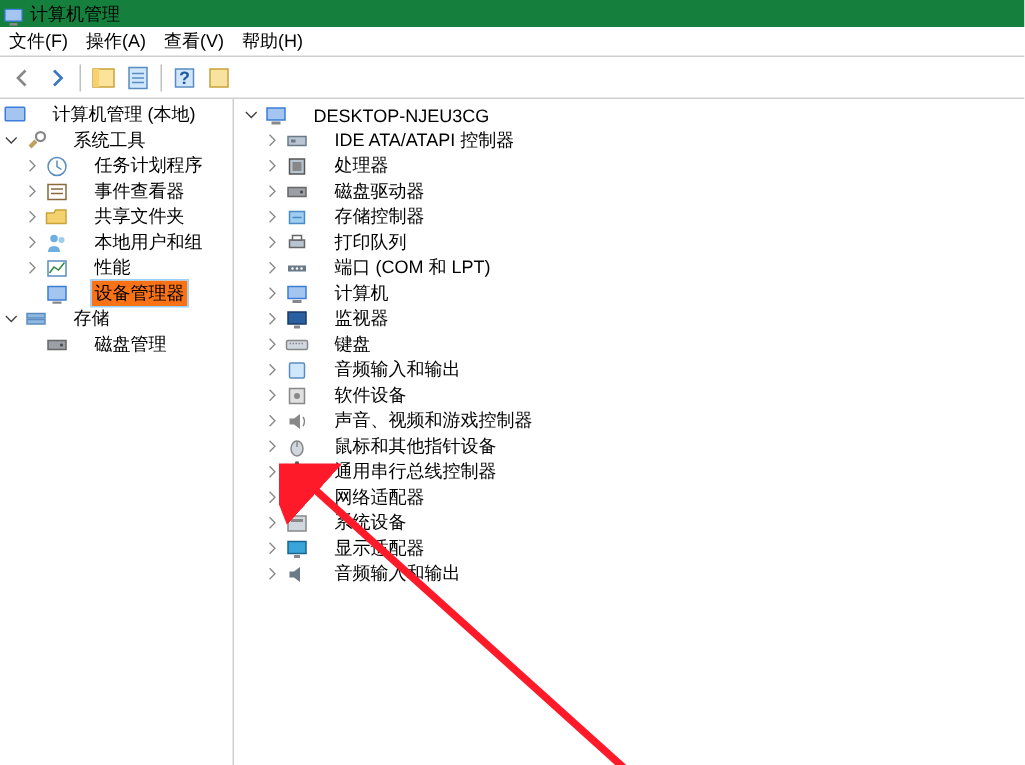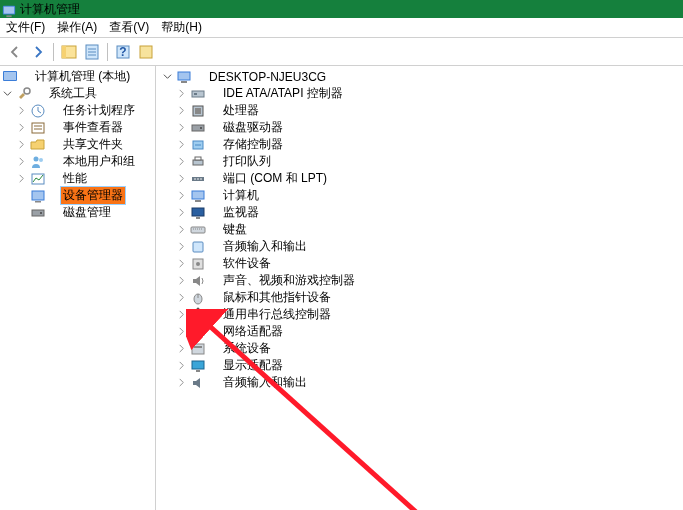--- a/index.html
+++ b/index.html
@@ -189,20 +189,34 @@
       <li class="tree-row indent1 selected">
         <span class="expander"></span>
         <span class="row-icon">
             <svg viewBox="0 0 16 16">
               <rect x="2" y="3" width="12" height="9" fill="#a4c5ef" stroke="#3b7dd8"></rect>
               <rect x="5" y="13" width="6" height="1.5" fill="#888"></rect>
             </svg>
           </span>
         <span class="row-lbl">设备管理器</span>
       </li>
+      <li class="tree-row indent0">
+        <span class="expander">
+            <svg viewBox="0 0 10 10">
+              <path d="M1 3 L5 7 L9 3" stroke="#404040" fill="none"></path>
+            </svg>
+          </span>
+        <span class="row-icon">
+            <svg viewBox="0 0 16 16">
+              <rect x="2" y="4" width="12" height="3" fill="#8eb8e0" stroke="#5a8cc0"></rect>
+              <rect x="2" y="8" width="12" height="3" fill="#8eb8e0" stroke="#5a8cc0"></rect>
+            </svg>
+          </span>
+        <span class="row-lbl">存储</span>
+      </li>
       <li class="tree-row indent1">
         <span class="expander"></span>
         <span class="row-icon">
             <svg viewBox="0 0 16 16">
               <rect x="2" y="5" width="12" height="6" fill="#9aa0a6" stroke="#666"></rect>
               <circle cx="11" cy="8" r="1" fill="#444"></circle>
             </svg>
           </span>
         <span class="row-lbl">磁盘管理</span>
       </li>

